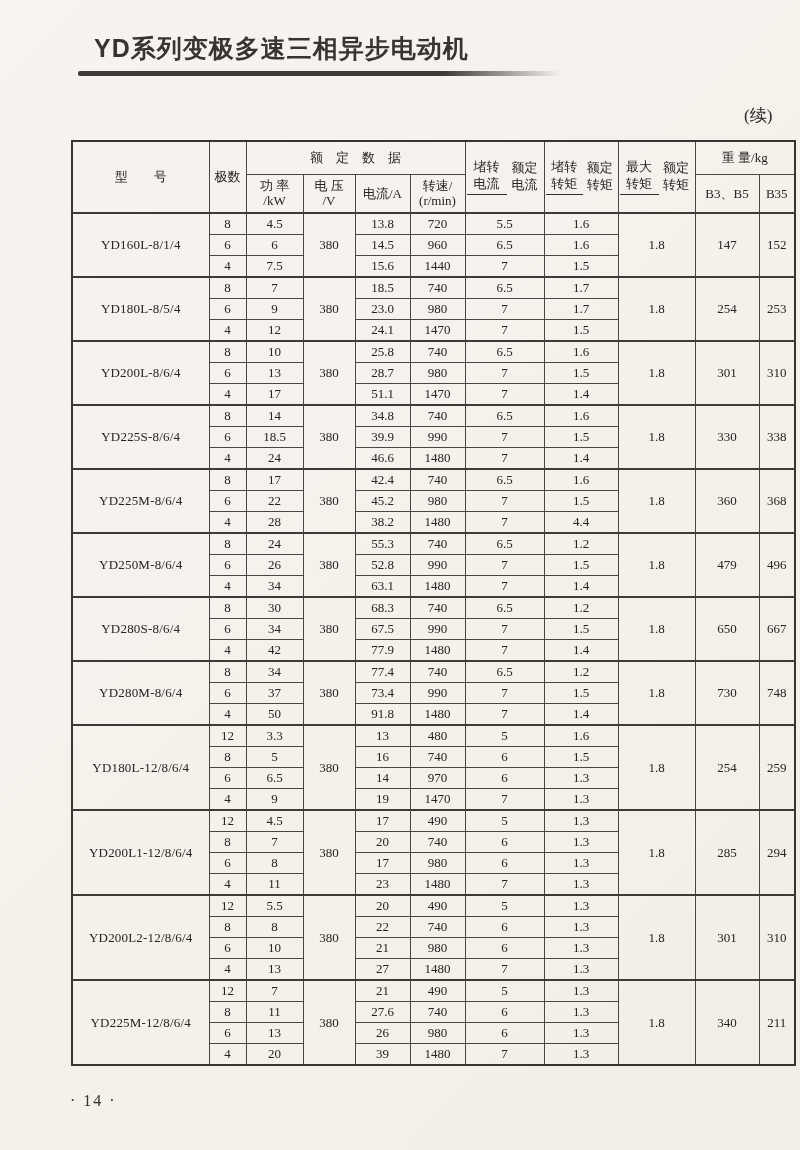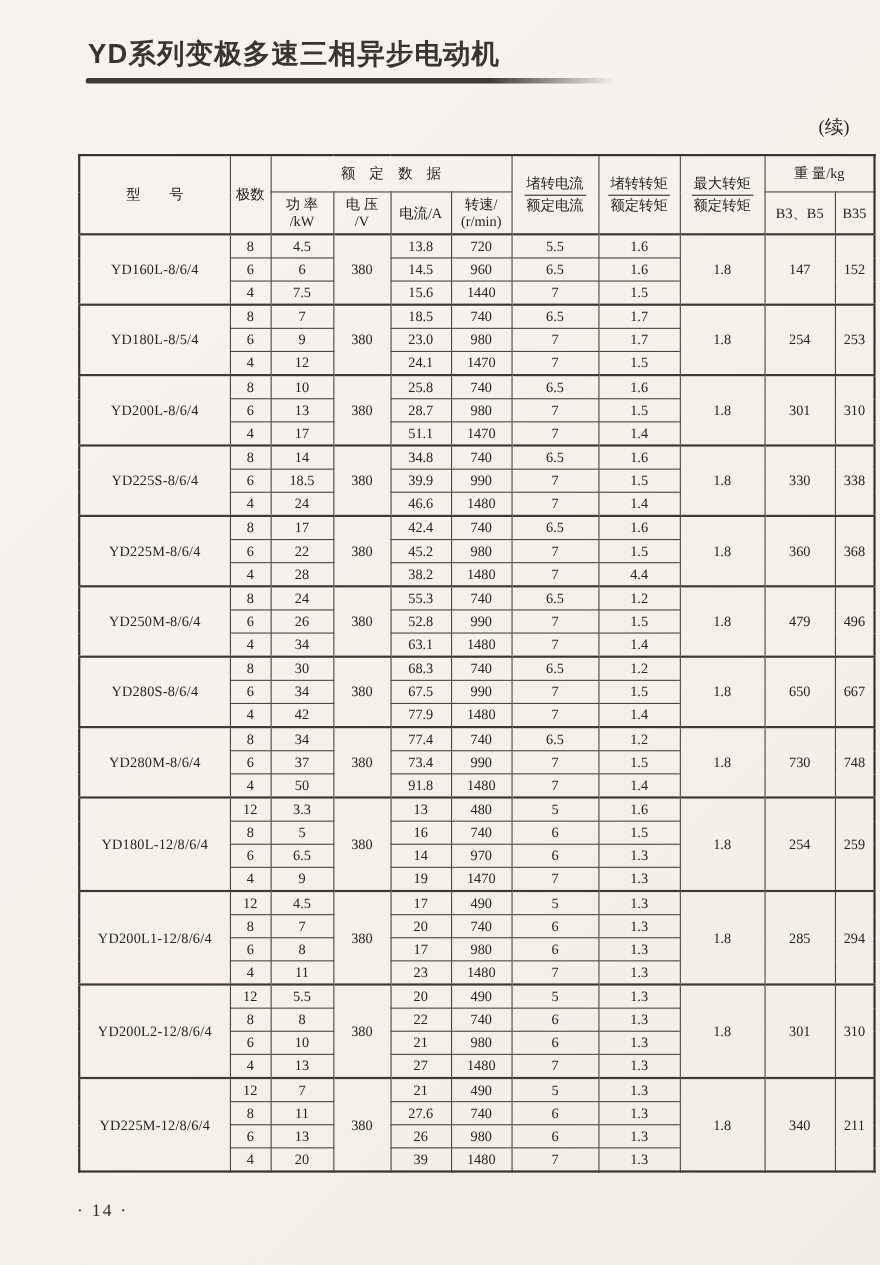--- a/index.html
+++ b/index.html
@@ -7,21 +7,21 @@
     width: 800px; height: 1150px;
     background: #f5f1ec;
     position: relative;
     font-family: "Liberation Serif", serif;
     color: #262320;
     overflow: hidden;
   }
   .page { position: absolute; inset: 0; background: linear-gradient(135deg,#f7f4f0 0%, #f4f0ea 60%, #f2ede7 100%); }
 
   .title {
-    position: absolute; left: 80px; top: 32px;
+    position: absolute; left: 94px; top: 32px;
     font-family: "Liberation Sans", sans-serif;
     font-weight: bold;
     font-size: 25px;
     letter-spacing: 1px;
     color: #38342f;
     white-space: nowrap;
   }
   .title-rule {
     position: absolute; left: 78px; top: 71px;
     width: 482px; height: 4.5px;
@@ -51,21 +51,21 @@
     color: #262320;
     overflow: hidden;
   }
   table.spec { border: 2px solid #38342f; }
   thead tr.h1 th { height: 32px; }
   thead tr.h2 th { height: 37px; }
   tbody td { height: 20px; }
   tbody tr.block-start td { border-top: 2px solid #3e3a35; }
   td.model { letter-spacing: 0.2px; }
   .two-line span { display: block; line-height: 1.15; }
-  .frac { display: inline-flex; flex-direction: column; line-height: 1.3; vertical-align: middle; }
+  .frac { display: inline-flex; flex-direction: row; line-height: 1.3; vertical-align: middle; }
   .frac .num { border-bottom: 1px solid #33302b; padding: 0 2px 1px 2px; }
   .frac .den { padding-top: 1px; }
 
   .page-number {
     position: absolute; left: 54px; top: 1092px;
     font-size: 16px; letter-spacing: 2px; color: #33302b; margin-left: 16px;
   }
 </style>
 </head>
 <body>
@@ -129,21 +129,21 @@
           <th class="two-line">
             <span>转速/</span>
             <span>(r/min)</span>
           </th>
           <th>B3、B5</th>
           <th>B35</th>
         </tr>
       </thead>
       <tbody>
           <tr class="block-start">
-            <td rowspan="3" class="model">YD160L-8/6/4</td>
+            <td rowspan="3" class="model">YD160L-8/1/4</td>
             <td>8</td>
             <td>4.5</td>
             <td rowspan="3">380</td>
             <td>13.8</td>
             <td>720</td>
             <td>5.5</td>
             <td>1.6</td>
             <td rowspan="3">1.8</td>
             <td rowspan="3">147</td>
             <td rowspan="3">152</td>

